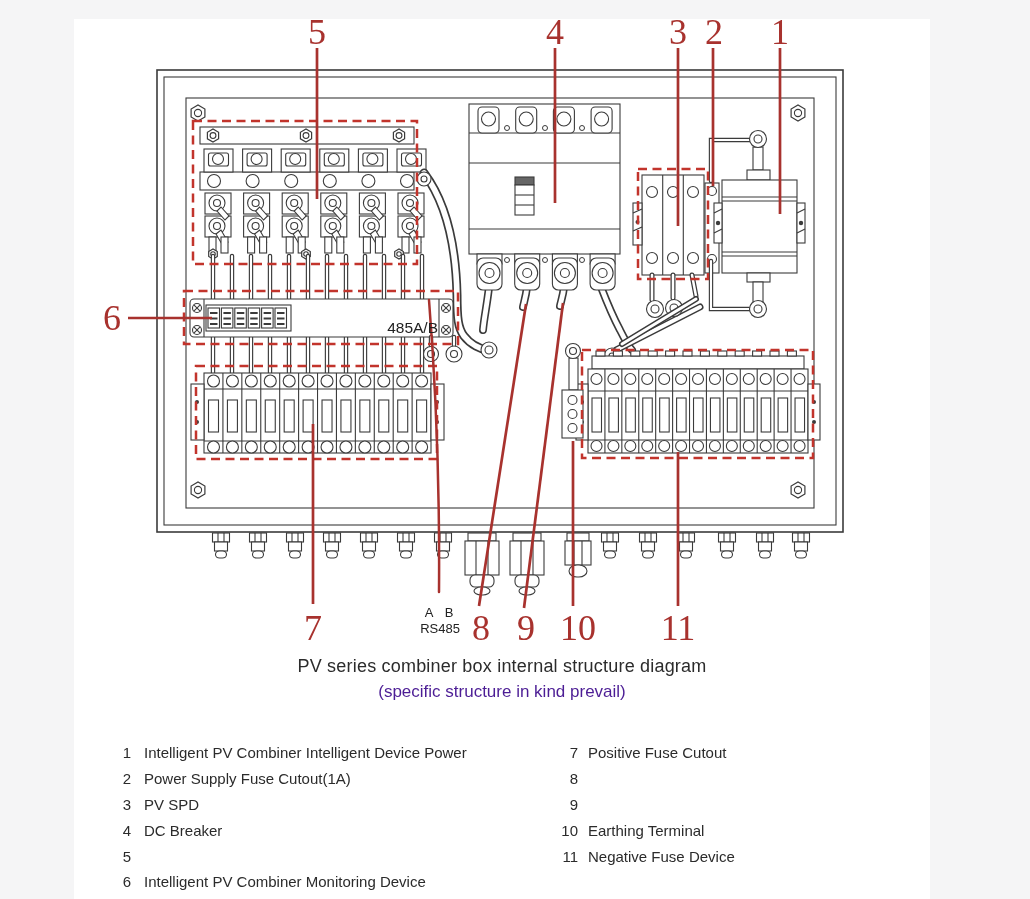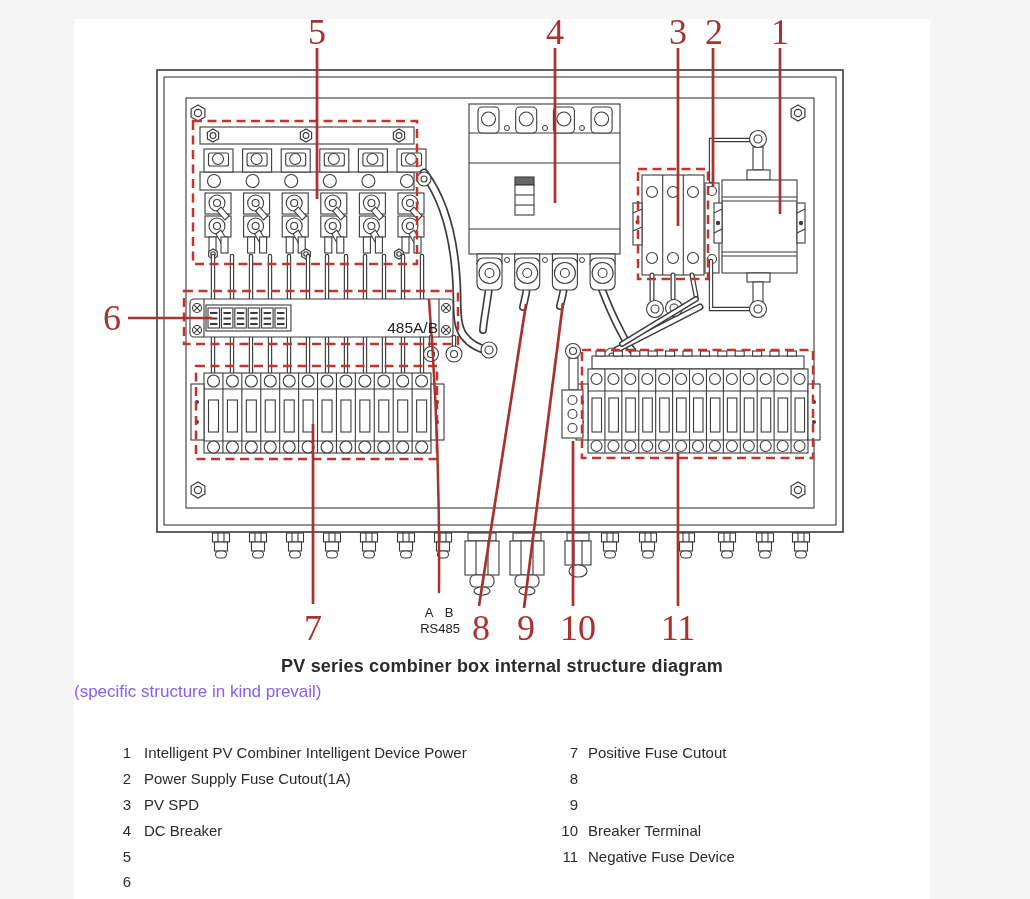--- a/index.html
+++ b/index.html
@@ -1,22 +1,22 @@
 <!DOCTYPE html>
 <html><head>
 <meta charset="utf-8">
 <style>
   html,body{margin:0;padding:0;background:#f5f5f6;font-family:"Liberation Sans",sans-serif;}
   .page{position:relative;width:1030px;height:899px;background:#f5f5f6;overflow:hidden;}
   .content{position:absolute;left:74px;top:19px;width:856px;height:880px;background:#ffffff;}
   svg.diag{position:absolute;left:0;top:0;width:1030px;height:899px;}
   .title{position:absolute;left:74px;top:656px;width:856px;text-align:center;
-         font-size:18px;color:#2b2b2b;letter-spacing:0.2px;font-weight:bold;}
-  .subtitle{position:absolute;left:74px;top:682px;width:856px;
-         font-size:17px;color:#8b5cf6;}
+         font-size:18px;color:#2b2b2b;letter-spacing:0.2px;}
+  .subtitle{position:absolute;left:74px;top:682px;width:856px;text-align:center;
+         font-size:17px;color:#4c1d95;}
   .legend-col{position:absolute;color:#2b2b2b;font-size:15px;}
   .legend-left{left:115px;top:744px;}
   .legend-right{left:558px;top:744px;}
   .lrow{height:25.9px;display:flex;align-items:flex-start;white-space:nowrap;}
   .legend-left .lnum{width:16px;text-align:right;margin-right:13px;}
   .legend-right .lnum{width:20px;text-align:right;margin-right:10px;}
   text.callout{font-family:"Liberation Serif",serif;font-size:36px;fill:#a8322e;}
   text.smallblk{font-family:"Liberation Sans",sans-serif;font-size:13px;fill:#222;}
   text.devlabel{font-family:"Liberation Sans",sans-serif;font-size:15.5px;fill:#222;}
 </style>
@@ -624,35 +624,36 @@
       </div>
     <div class="lrow">
         <span class="lnum">4</span>
         <span>DC Breaker</span>
       </div>
     <div class="lrow">
         <span class="lnum">5</span>
       </div>
     <div class="lrow">
         <span class="lnum">6</span>
+        <span>Intelligent PV Combiner Monitoring Device</span>
       </div>
   </div>
   <div class="legend-col legend-right">
     <div class="lrow">
         <span class="lnum">7</span>
         <span>Positive Fuse Cutout</span>
       </div>
     <div class="lrow">
         <span class="lnum">8</span>
       </div>
     <div class="lrow">
         <span class="lnum">9</span>
       </div>
     <div class="lrow">
         <span class="lnum">10</span>
-        <span>Breaker Terminal</span>
+        <span>Earthing Terminal</span>
       </div>
     <div class="lrow">
         <span class="lnum">11</span>
         <span>Negative Fuse Device</span>
       </div>
   </div>
 </div>
 
 </body></html>

